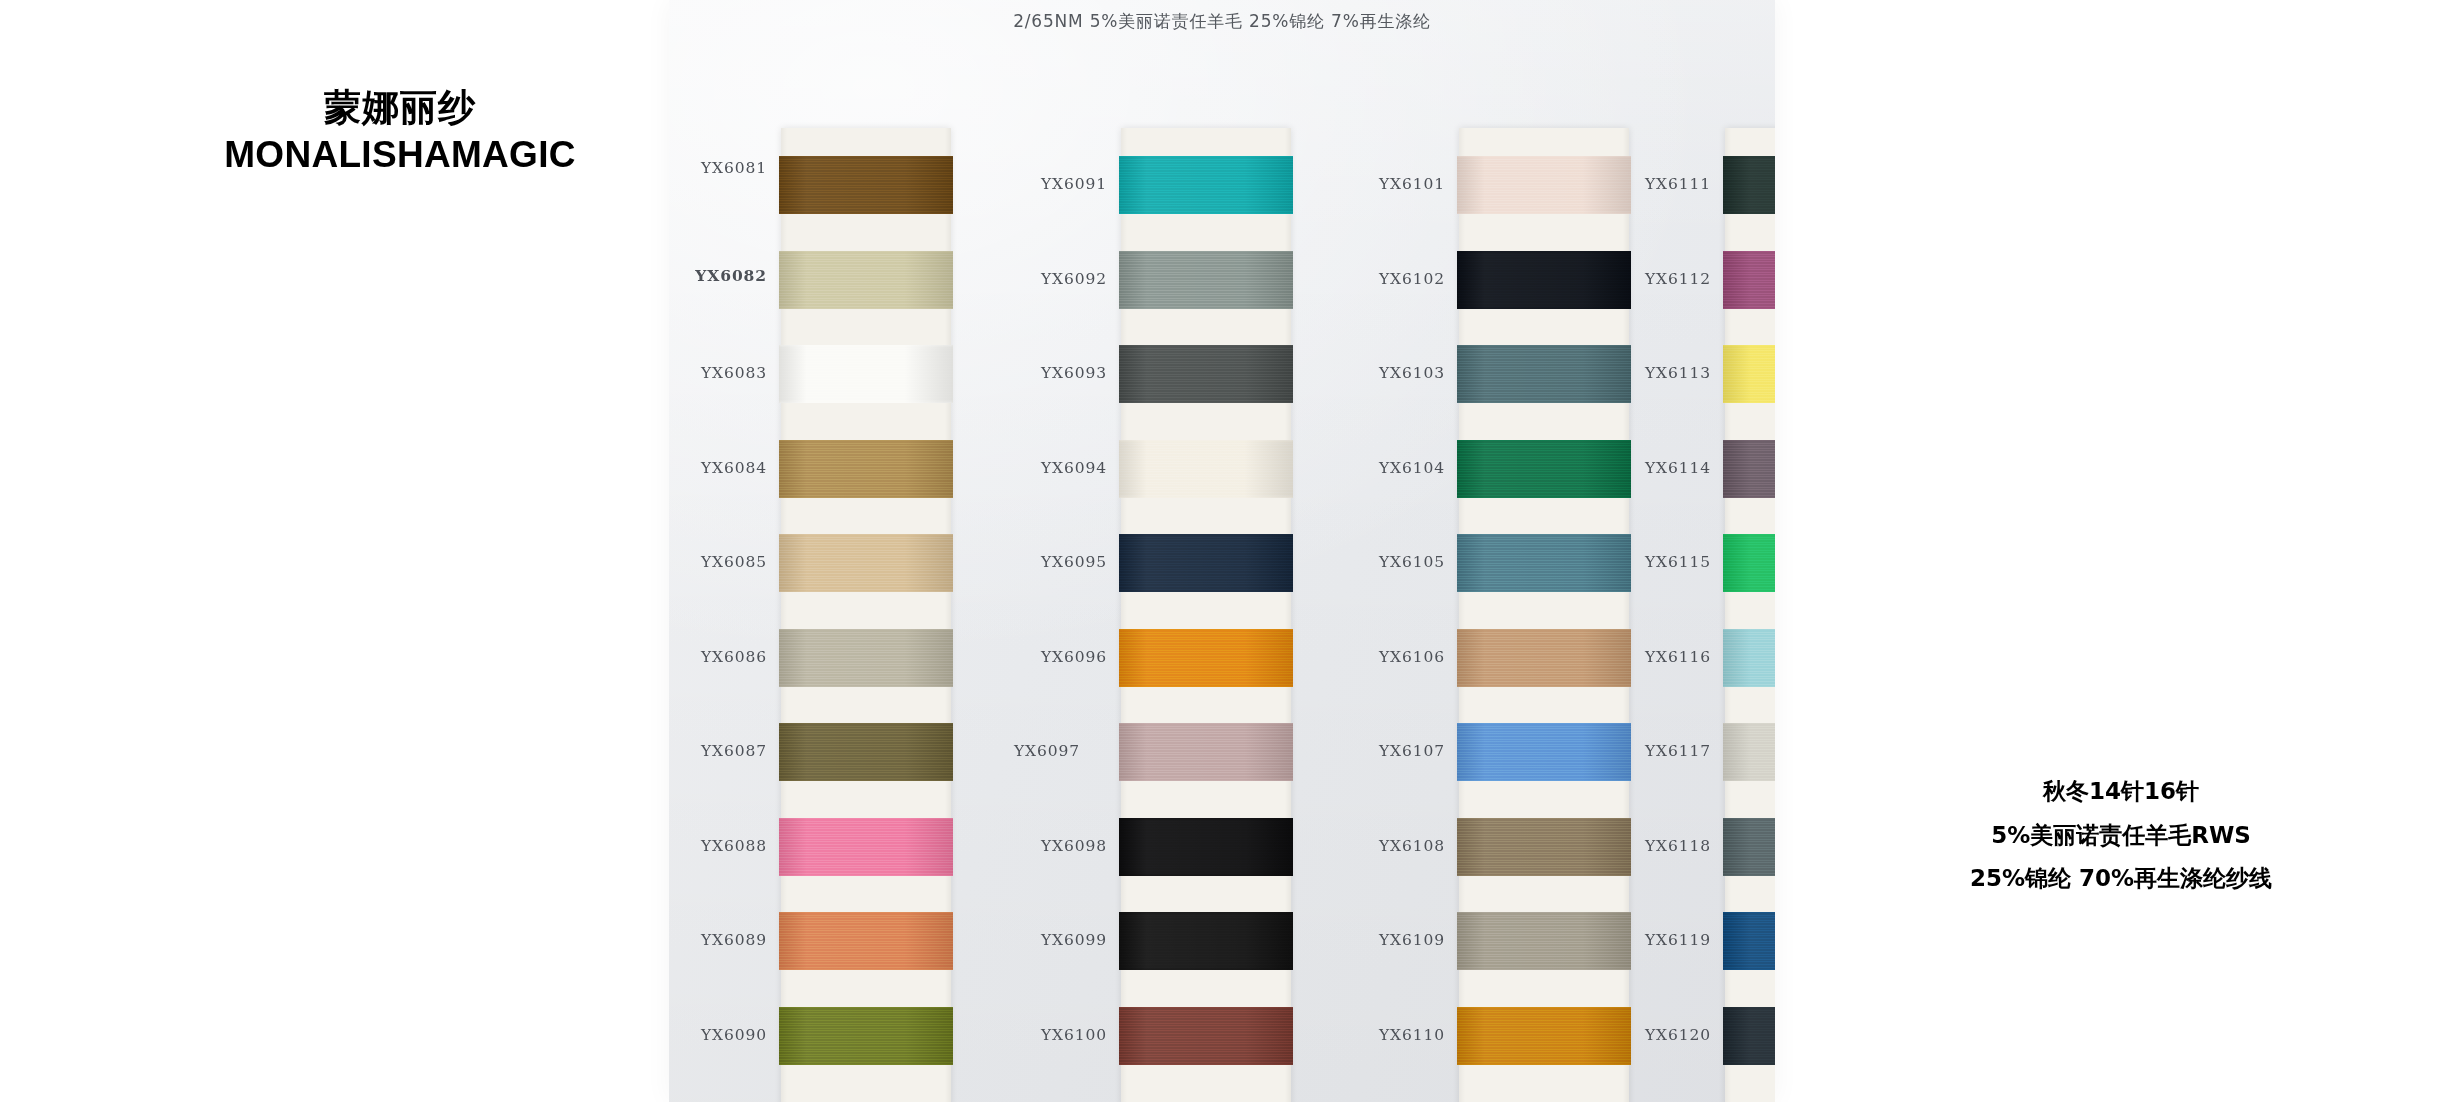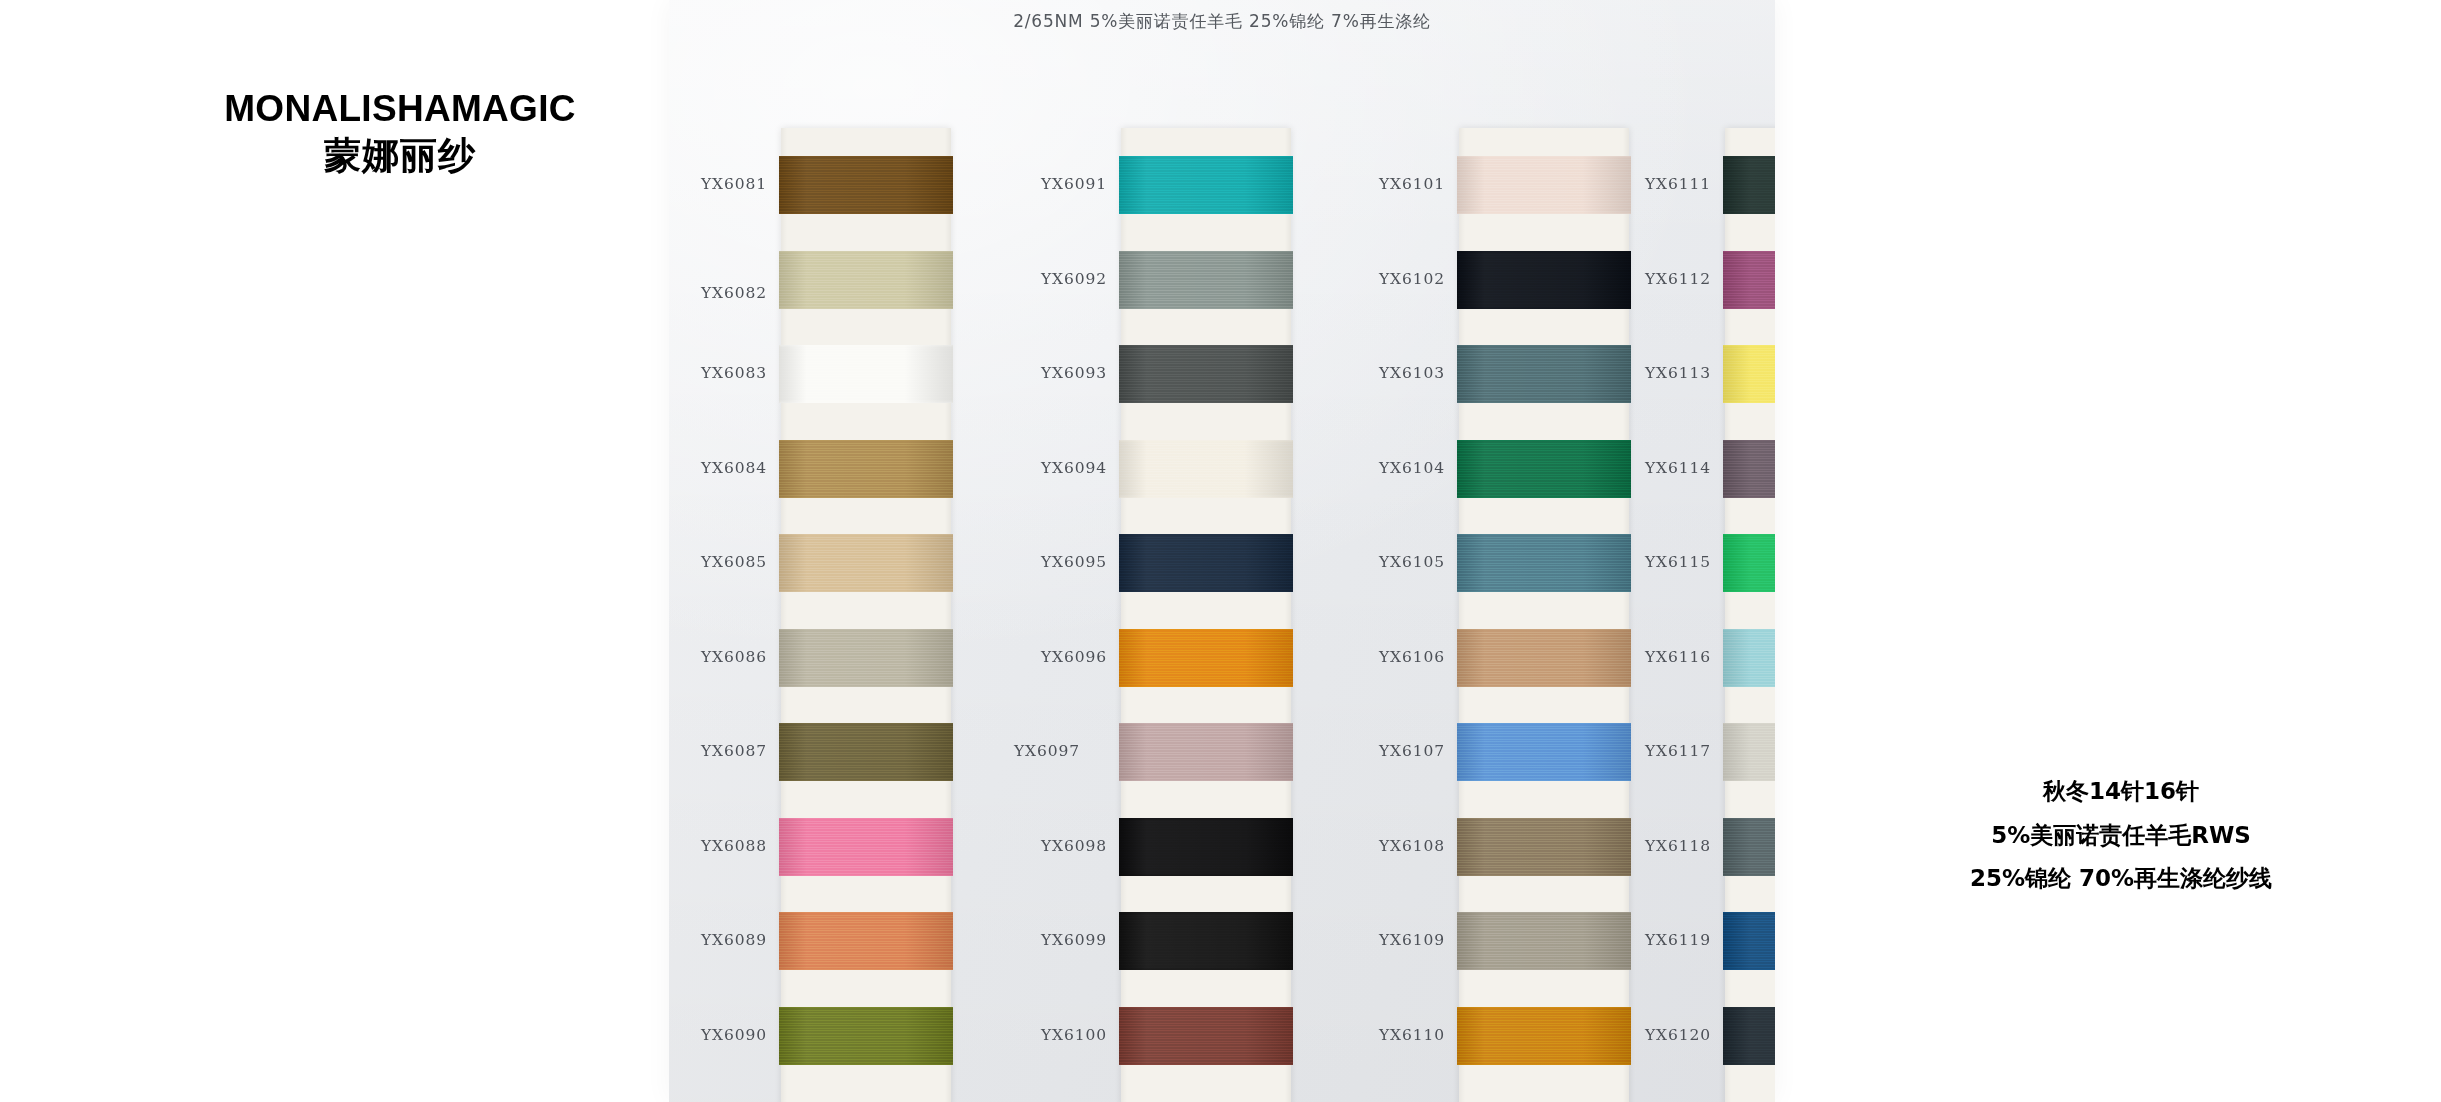--- a/index.html
+++ b/index.html
@@ -211,22 +211,22 @@
     z-index: 5;
   }
   .label.left  { right: 184px; }
 </style>
 </head>
 <body>
 
 <div id="page">
 
   <div id="brand">
+    <div id="brand-cn">蒙娜丽纱</div>
     <div id="brand-en">MONALISHAMAGIC</div>
-    <div id="brand-cn">蒙娜丽纱</div>
   </div>
 
   <div id="spec">
     <div class="spec-line">秋冬14针16针</div>
     <div class="spec-line">5%美丽诺责任羊毛RWS</div>
     <div class="spec-line">25%锦纶 70%再生涤纶纱线</div>
   </div>
 
   <div id="card">
 
@@ -235,27 +235,27 @@
     </div>
 
     <div id="columns-host">
         <div class="column" style="left: 112px;">
           <div class="strip"></div>
           <div class="band" style="top: 28px; --c: #6e4a17;">
             <div class="fuzz top"></div>
             <div class="fill"></div>
             <div class="fuzz bot"></div>
           </div>
-          <div class="label left" style="top: 47px;">YX6081</div>
+          <div class="label left" style="top: 31px;">YX6081</div>
           <div class="band" style="top: 122.5px; --c: #cfcaa6;">
             <div class="fuzz top"></div>
             <div class="fill"></div>
             <div class="fuzz bot"></div>
           </div>
-          <div class="label left" style="top: 156px;">YX6082</div>
+          <div class="label left" style="top: 138px; font-weight: bold;">YX6082</div>
           <div class="band" style="top: 217px; --c: #fbfbf8;">
             <div class="fuzz top"></div>
             <div class="fill"></div>
             <div class="fuzz bot"></div>
           </div>
           <div class="label left" style="top: 236px; text-align: right;">YX6083</div>
           <div class="band" style="top: 311.5px; --c: #b08e50;">
             <div class="fuzz top"></div>
             <div class="fill"></div>
             <div class="fuzz bot"></div>

